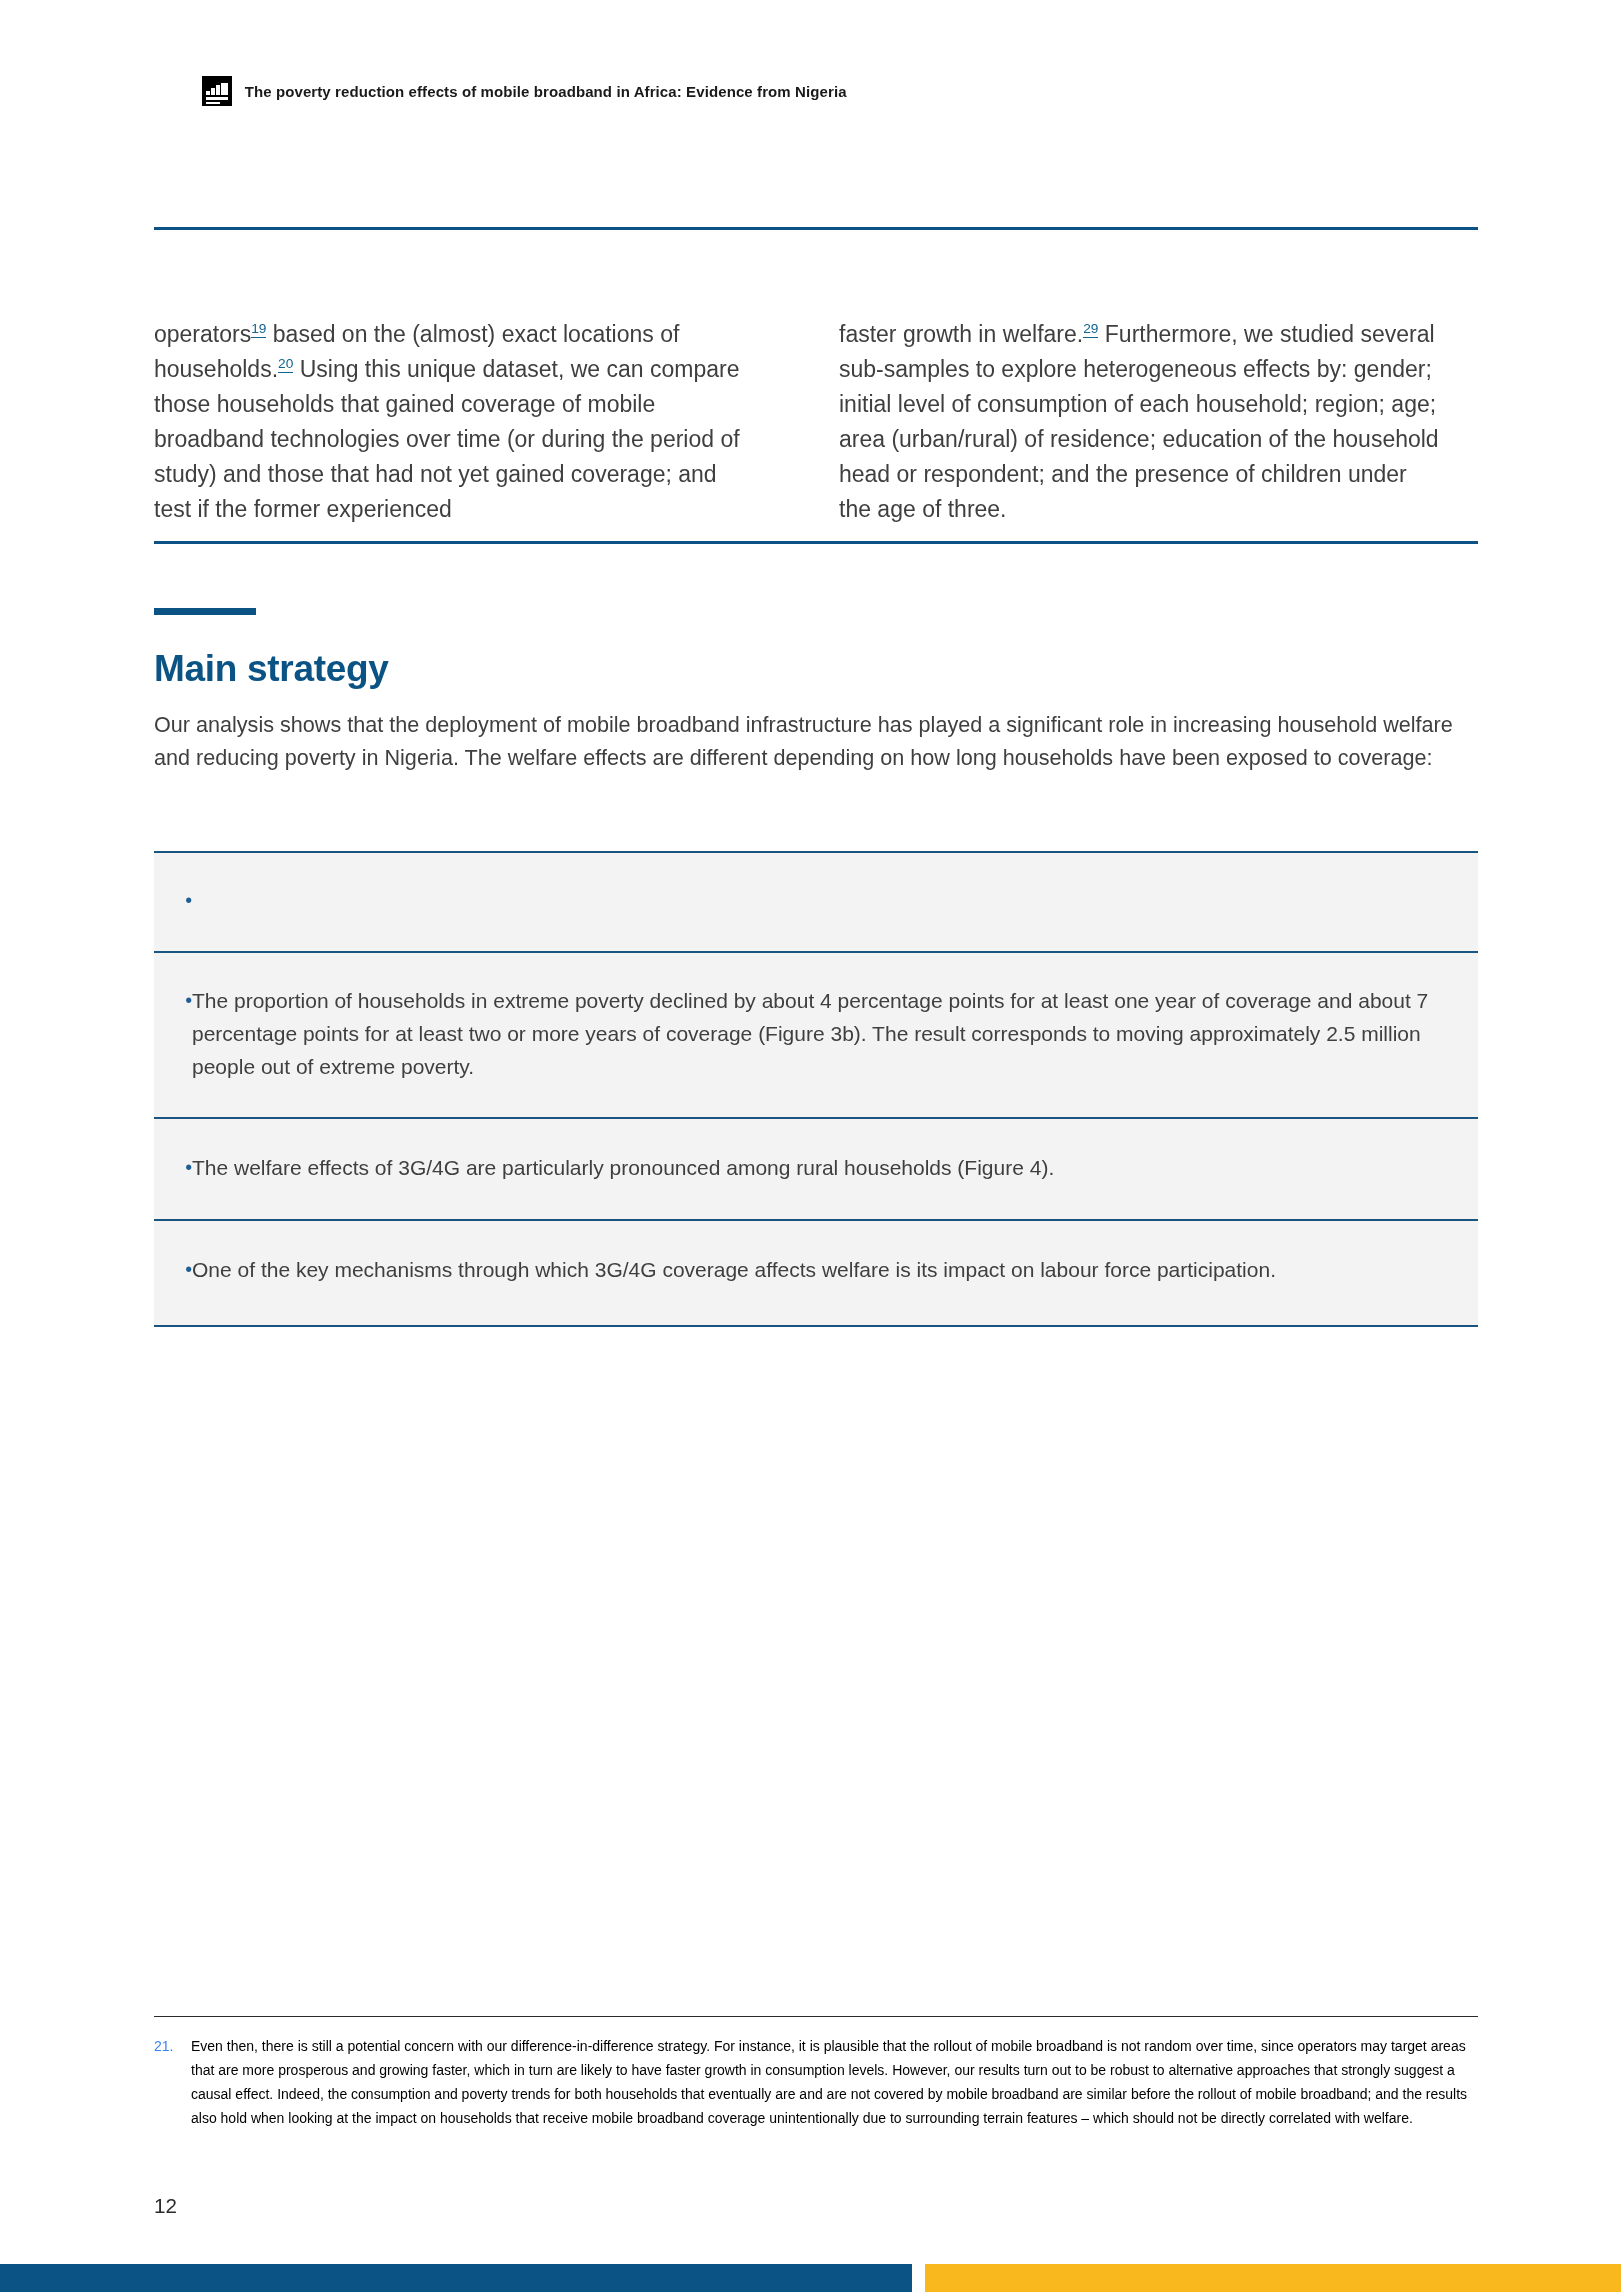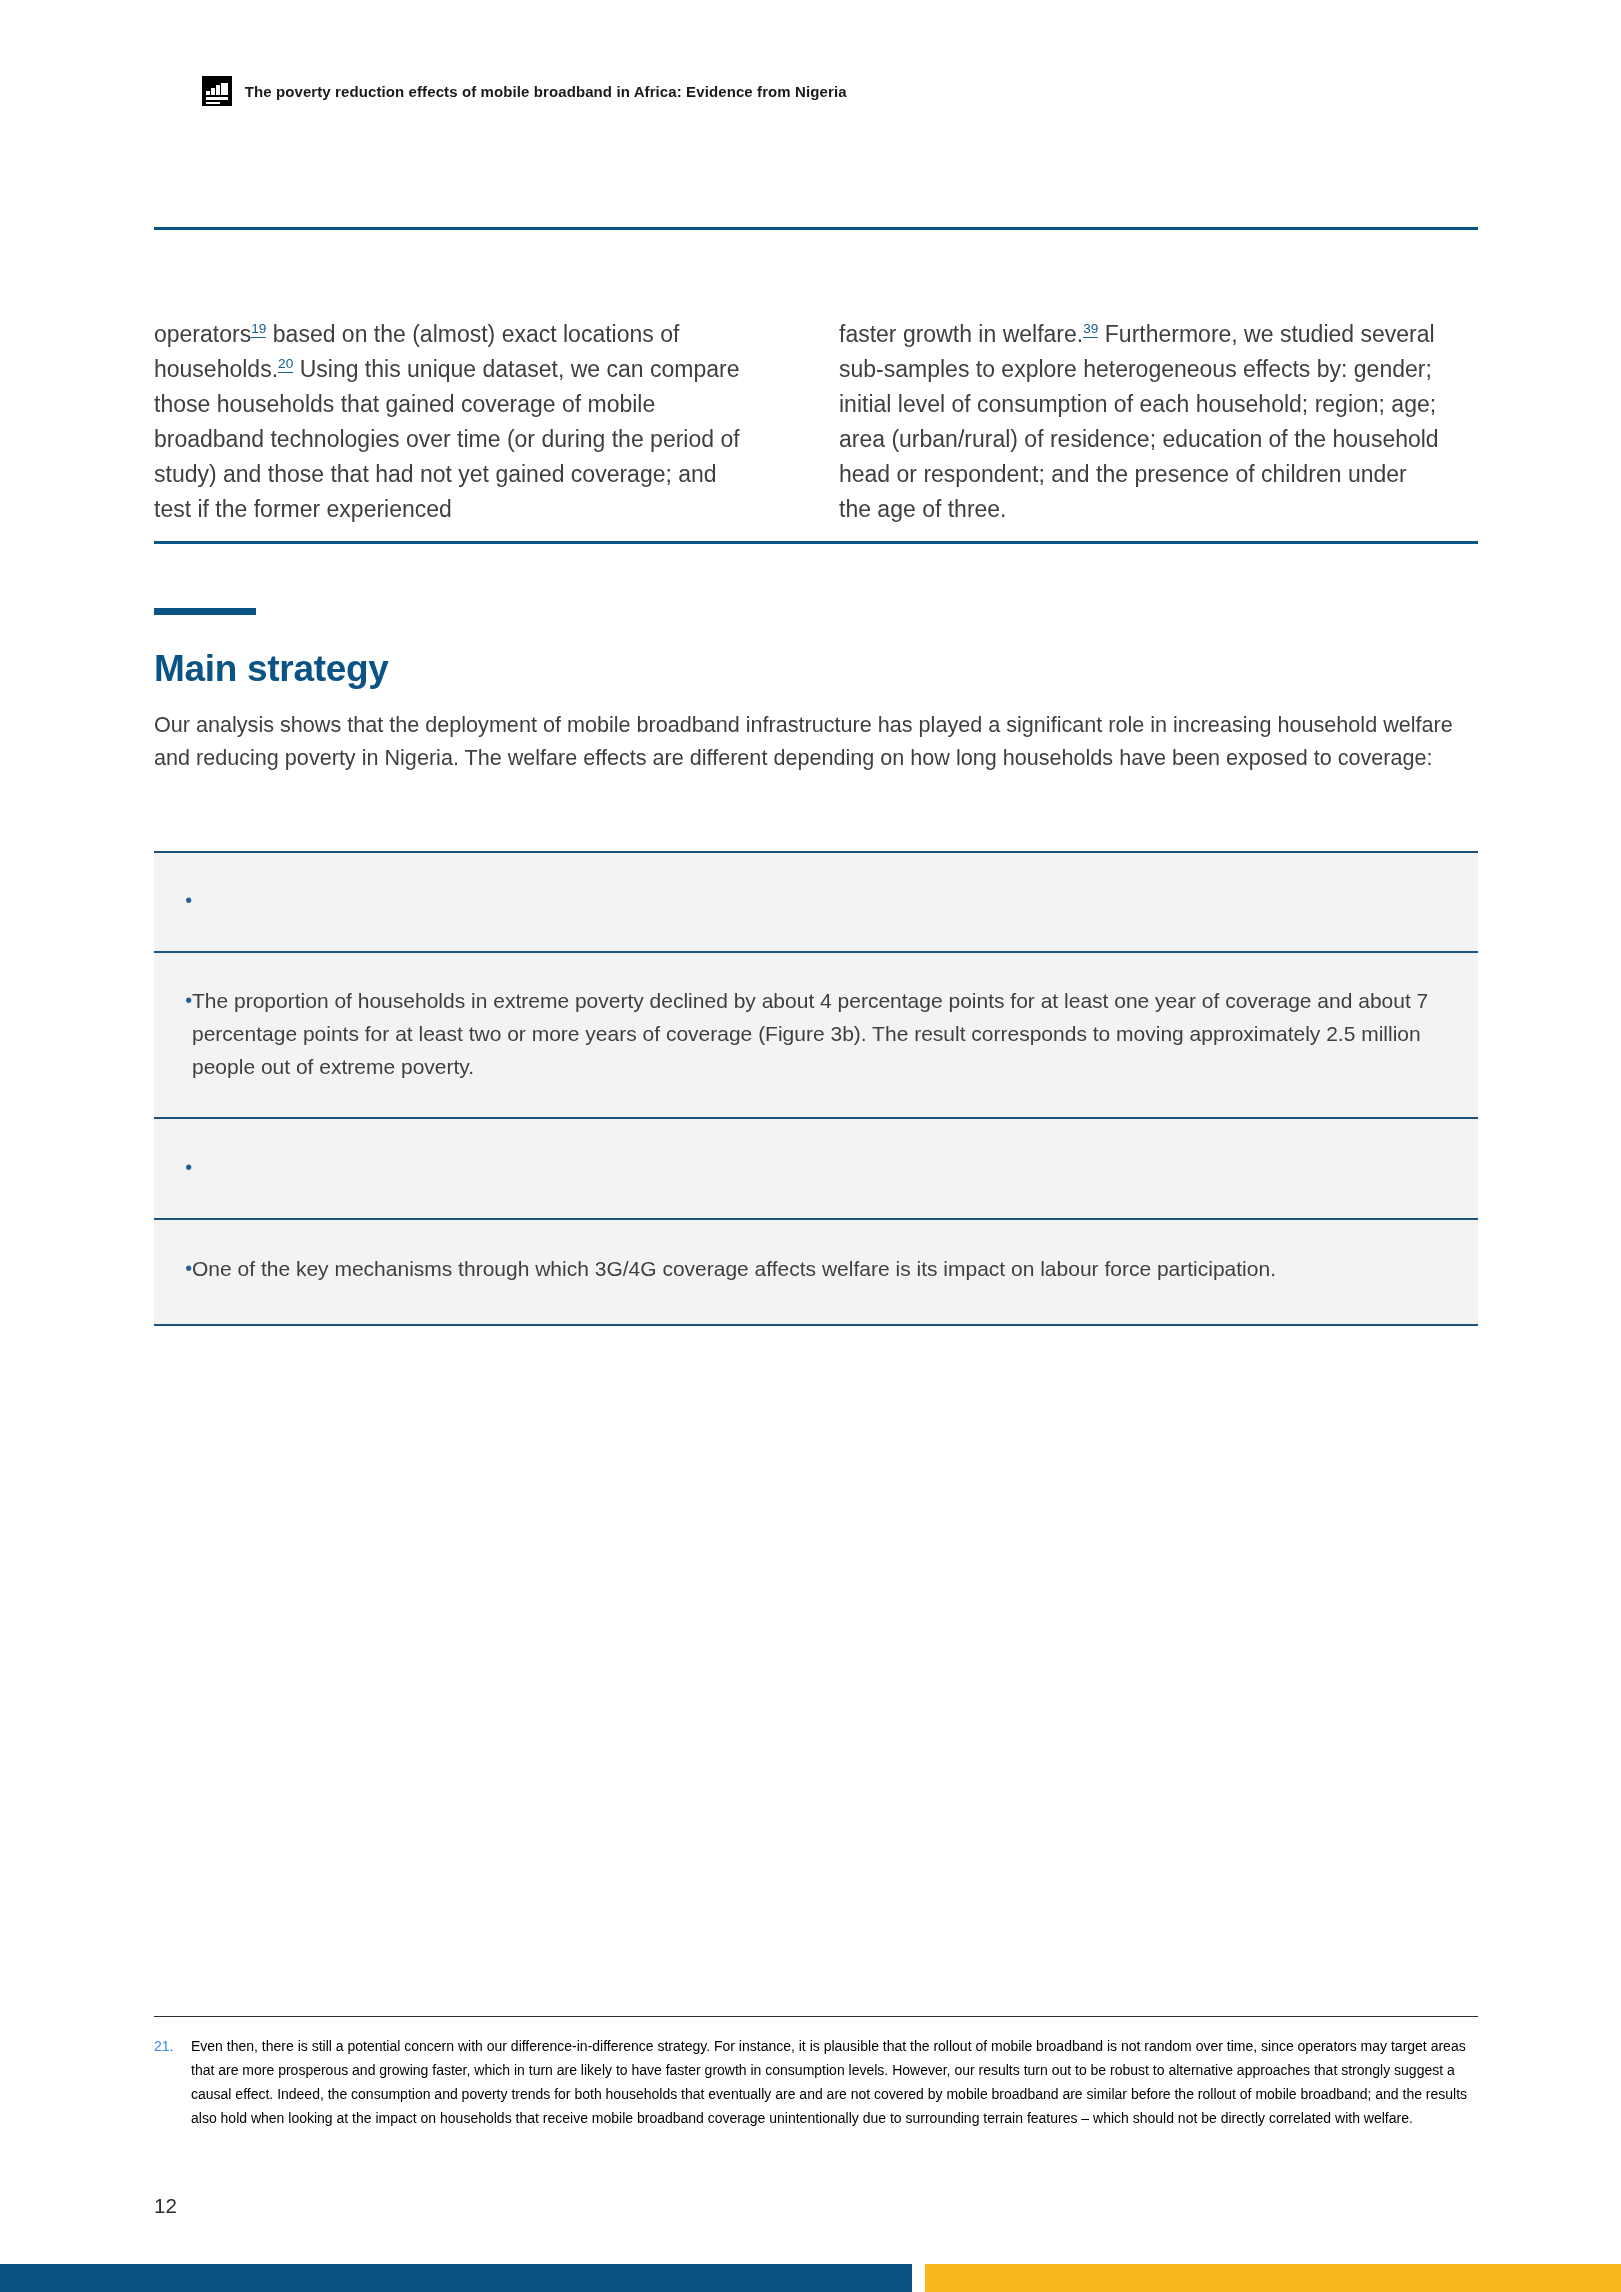--- a/index.html
+++ b/index.html
@@ -239,41 +239,42 @@
 </div>
 
 <div class="rule-thick rule-top"></div>
 <div class="rule-thick rule-bottom"></div>
 
 <div class="two-col">
   <div class="col">
     <p><span>operators</span><sup class="fn">19</sup><span> based on the (almost) exact locations of households.</span><sup class="fn">20</sup><span> Using this unique dataset, we can compare those households that gained coverage of mobile broadband technologies over time (or during the period of study) and those that had not yet gained coverage; and test if the former experienced</span></p>
   </div>
   <div class="col">
-    <p><span>faster growth in welfare.</span><sup class="fn">39</sup><span> Furthermore, we studied several sub-samples to explore heterogeneous effects by: gender; initial level of consumption of each household; region; age; area (urban/rural) of residence; education of the household head or respondent; and the presence of children under the age of three.</span></p>
+    <p><span>faster growth in welfare.</span><sup class="fn">29</sup><span> Furthermore, we studied several sub-samples to explore heterogeneous effects by: gender; initial level of consumption of each household; region; age; area (urban/rural) of residence; education of the household head or respondent; and the presence of children under the age of three.</span></p>
   </div>
 </div>
 
 <div class="accent-bar"></div>
 <h1 class="section-heading">Main strategy</h1>
 <p class="intro">Our analysis shows that the deployment of mobile broadband infrastructure has played a significant role in increasing household welfare and reducing poverty in Nigeria. The welfare effects are different depending on how long households have been exposed to coverage:</p>
 
 <div class="results-list">
 
   <div class="result-item pad-1">
     <div class="bullet-glyph">•</div>
   </div>
 
   <div class="result-item pad-2">
     <div class="bullet-glyph">•</div>
     <div class="result-text">The proportion of households in extreme poverty declined by about 4 percentage points for at least one year of coverage and about 7 percentage points for at least two or more years of coverage (Figure 3b). The result corresponds to moving approximately 2.5 million people out of extreme poverty.</div>
   </div>
 
   <div class="result-item pad-3">
     <div class="bullet-glyph">•</div>
+    <div class="result-text">The welfare effects of 3G/4G are particularly pronounced among rural households (Figure 4).</div>
   </div>
 
   <div class="result-item pad-4">
     <div class="bullet-glyph">•</div>
     <div class="result-text">One of the key mechanisms through which 3G/4G coverage affects welfare is its impact on labour force participation.</div>
   </div>
 
 </div>
 
 <div class="footnote-rule"></div>

